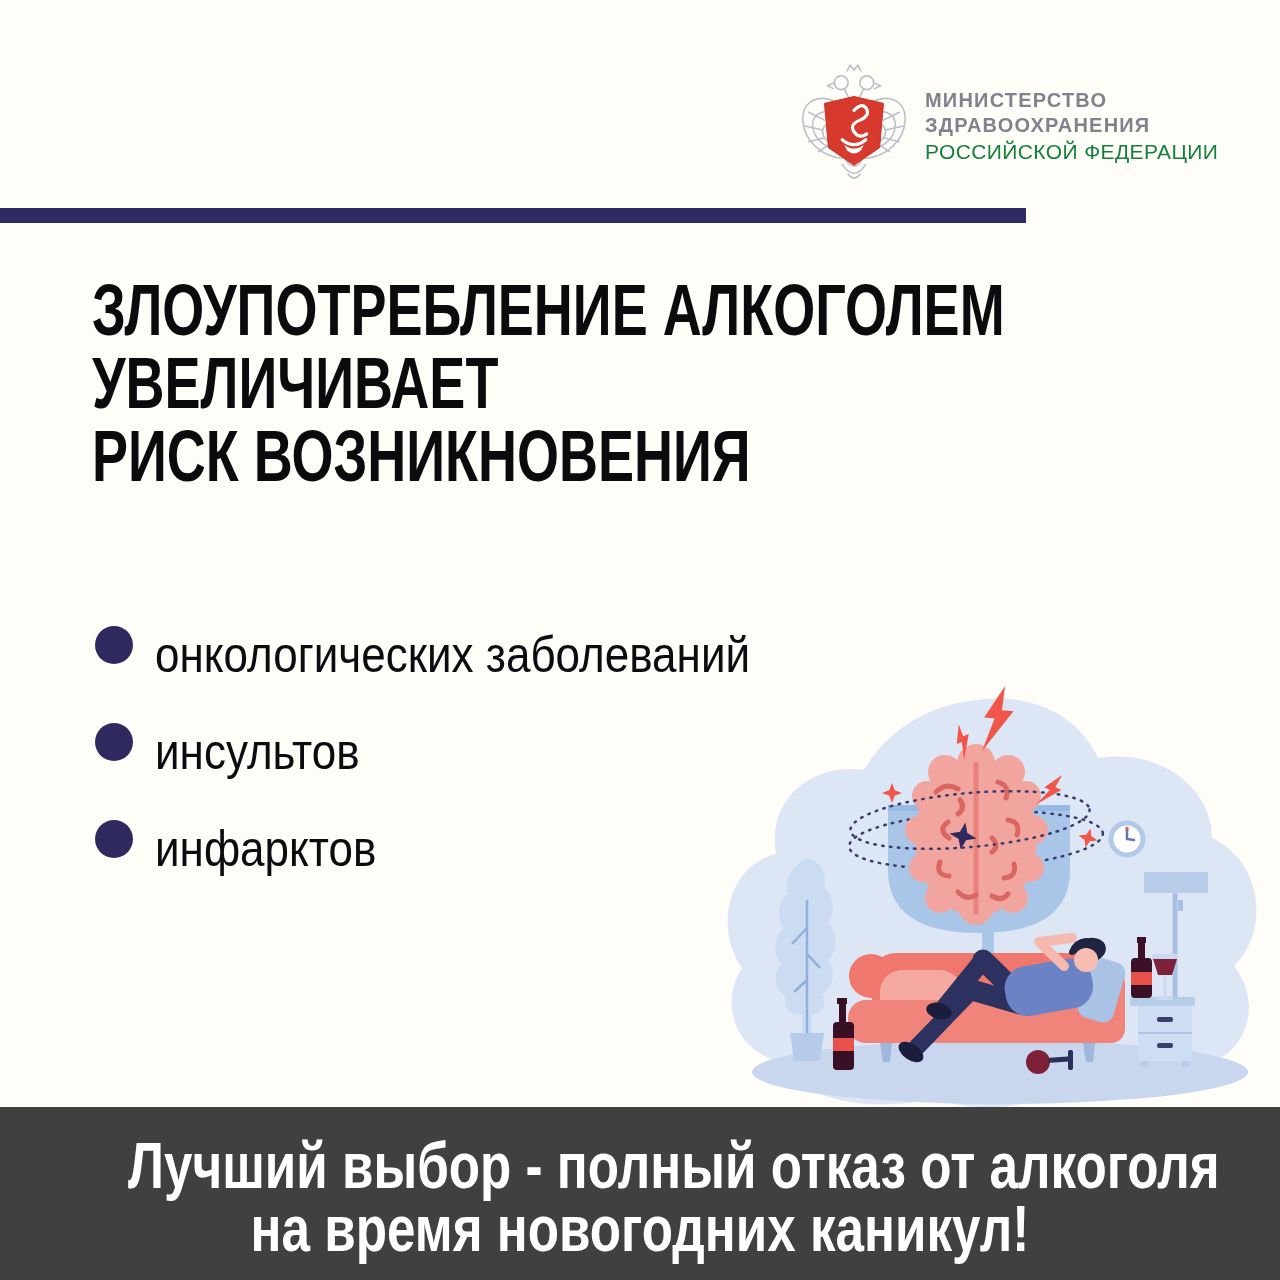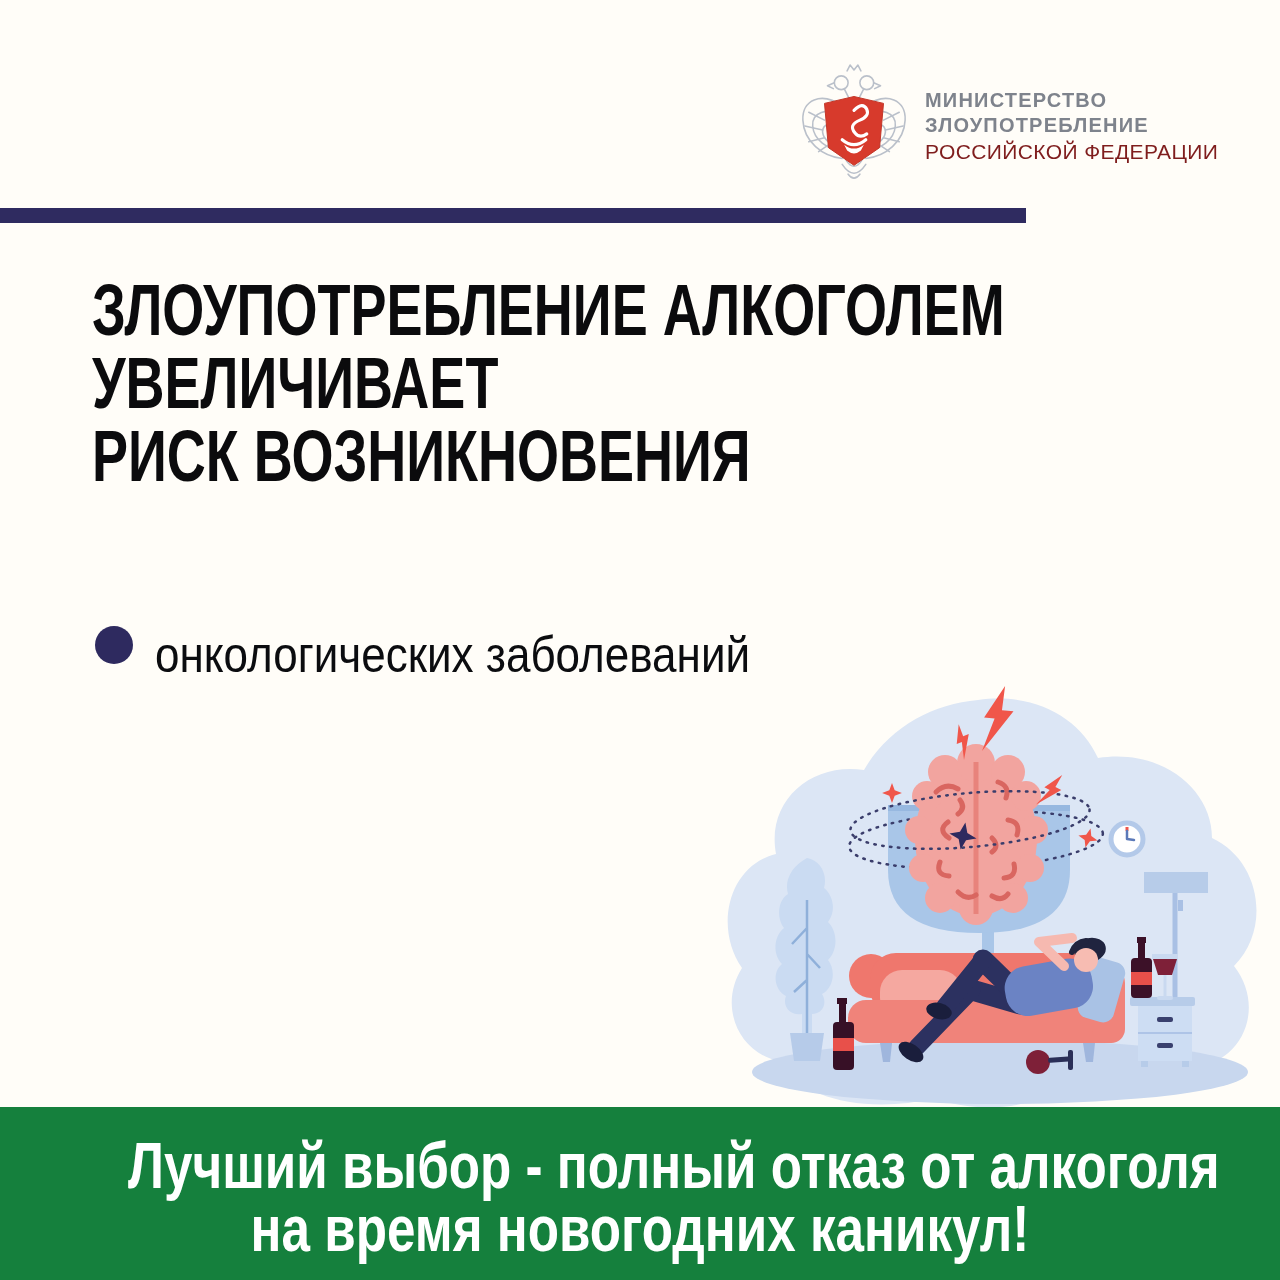--- a/index.html
+++ b/index.html
@@ -7,21 +7,21 @@
   .poster{
     position:relative;width:1280px;height:1280px;overflow:hidden;
     background:#fffdf8;
     font-family:"Liberation Sans","DejaVu Sans",sans-serif;
   }
   
   .logo{position:absolute;left:795px;top:60px;display:flex;align-items:flex-start;}
   .emblem{width:118px;height:132px;flex:0 0 auto;}
   .logo-text{margin-left:12px;padding-top:28px;}
   .logo-bold{font-weight:700;font-size:20px;line-height:25px;letter-spacing:1.2px;color:#7e838c;white-space:nowrap;}
-  .logo-light{font-weight:400;font-size:21px;line-height:27px;letter-spacing:.4px;color:#7f1d1d;white-space:nowrap;}
+  .logo-light{font-weight:400;font-size:21px;line-height:27px;letter-spacing:.4px;color:#15803d;white-space:nowrap;}
   
   .top-bar{position:absolute;left:0;top:208px;width:1026px;height:15px;background:#2f2b60;}
   
   .headline{
     position:absolute;left:92px;top:274px;margin:0;
     font-weight:700;font-size:72px;line-height:73px;color:#0b0b0d;
   }
   .headline div{white-space:nowrap;transform:scaleX(.75);transform-origin:left top;}
   
   .risks{position:absolute;left:95px;top:626px;margin:0;padding:0;list-style:none;}
@@ -29,21 +29,21 @@
   .dot{width:38px;height:38px;border-radius:50%;background:#2e2a5f;flex:0 0 auto;}
   .risk-label{
     margin-left:22px;font-size:50px;font-weight:400;color:#0b0c0f;
     white-space:nowrap;transform:scaleX(.88);transform-origin:left center;
   }
   
   .illustration{position:absolute;left:720px;top:670px;width:560px;height:450px;}
   
   .banner{
     position:absolute;left:0;top:1107px;width:1280px;height:173px;
-    background:#15803d;color:#ffffff;text-align:center;padding-top:28px;
+    background:#404040;color:#ffffff;text-align:center;padding-top:28px;
   }
   .banner div{
     font-weight:700;font-size:64px;line-height:63px;white-space:nowrap;
     transform:scaleX(.8);transform-origin:center top;
   }
 </style>
 </head>
 <body>
 
 <div class="poster">
@@ -75,37 +75,45 @@
       </g>
       <path d="M60 36 L90 43 L86 88 L60 106 L34 88 L30 43 Z" fill="#d73a2c" stroke="#c23527" stroke-width="1"></path>
       <g stroke="#ffffff" fill="none" stroke-width="3.2" stroke-linecap="round">
         <path d="M60 50 q9 -9 13 -1 q3 7 -7 11 q-12 5 -5 13 q5 6 12 1"></path>
         <path d="M48 80 q12 10 24 0"></path>
       </g>
       <path d="M50 85 q10 8 20 0 l-3 6 q-7 6 -14 0 Z" fill="#ffffff"></path>
     </svg>
     <div class="logo-text">
       <div class="logo-bold">МИНИСТЕРСТВО</div>
-      <div class="logo-bold">ЗЛОУПОТРЕБЛЕНИЕ</div>
+      <div class="logo-bold">ЗДРАВООХРАНЕНИЯ</div>
       <div class="logo-light">РОССИЙСКОЙ ФЕДЕРАЦИИ</div>
     </div>
   </header>
 
   <div class="top-bar"></div>
 
   <h1 class="headline">
     <div>ЗЛОУПОТРЕБЛЕНИЕ АЛКОГОЛЕМ</div>
     <div>УВЕЛИЧИВАЕТ</div>
     <div>РИСК ВОЗНИКНОВЕНИЯ</div>
   </h1>
 
   <ul class="risks">
     <li>
       <span class="dot"></span>
       <span class="risk-label">онкологических заболеваний</span>
+    </li>
+    <li>
+      <span class="dot"></span>
+      <span class="risk-label">инсультов</span>
+    </li>
+    <li>
+      <span class="dot"></span>
+      <span class="risk-label">инфарктов</span>
     </li>
   </ul>
 
   <svg class="illustration" viewBox="0 0 560 450" aria-hidden="true">
 
     <path fill="#dce6f5" d="M258 30 C315 22 360 48 378 88 C440 78 492 118 492 168 C540 190 552 258 514 296 C548 340 520 398 466 398 C440 430 380 436 330 424 C300 440 250 442 215 428 C150 444 80 430 62 392 C18 384 -2 336 22 298 C-6 258 8 196 56 184 C46 130 92 92 144 100 C168 58 212 34 258 30 Z"></path>
 
     <ellipse cx="280" cy="402" rx="248" ry="32" fill="#c8d7ee"></ellipse>
 
     <g>

